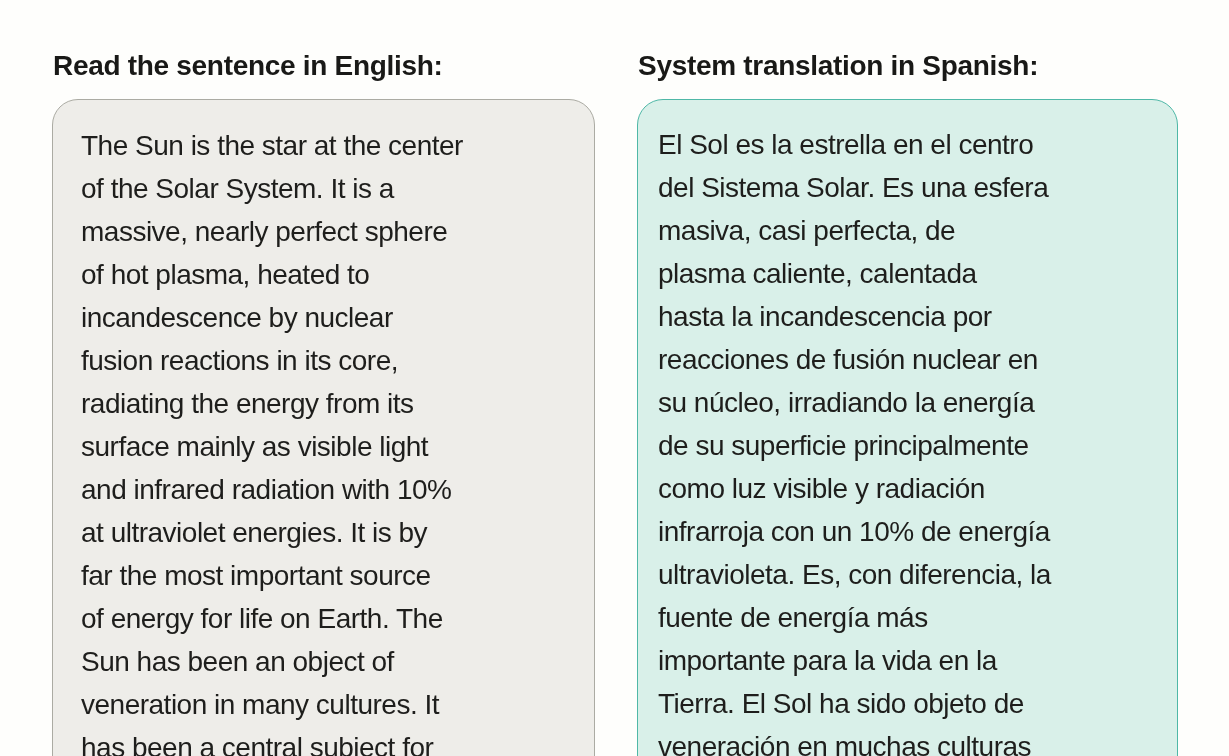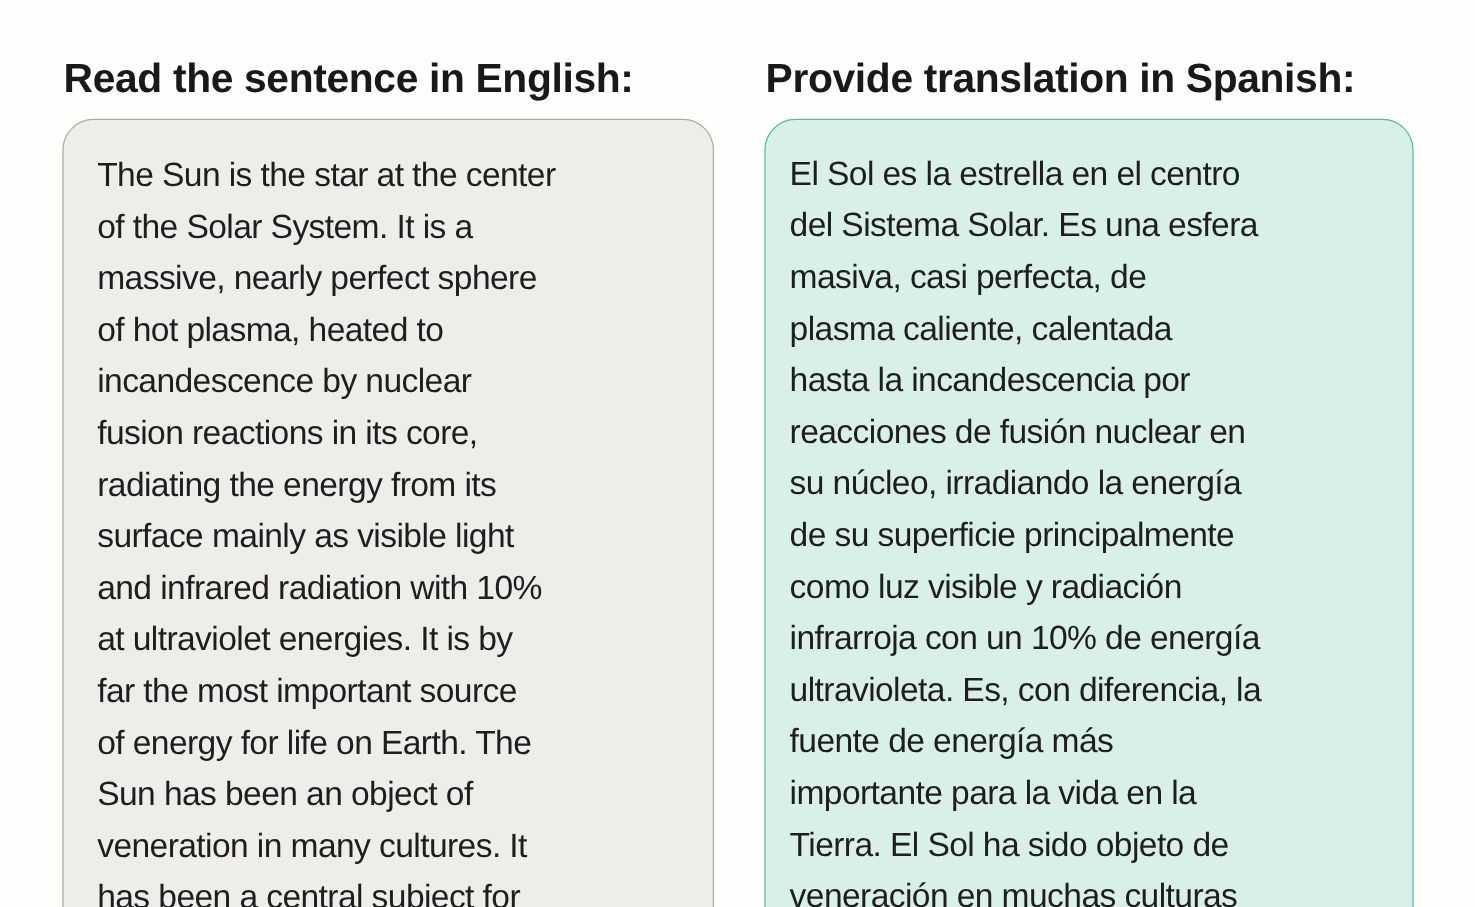--- a/index.html
+++ b/index.html
@@ -14,21 +14,21 @@
   .columns {
     display: flex;
     gap: 42px;
     padding: 46px 51px 0 52px;
     box-sizing: border-box;
   }
   .panel { display: flex; flex-direction: column; }
   .panel-en { width: 543px; }
   .panel-es { width: 541px; }
   .panel-heading {
-    font-size: 34px;
+    font-size: 28px;
     font-weight: 700;
     letter-spacing: -0.3px;
     color: #191917;
     margin: 0 0 13px 1px;
     line-height: 40px;
     white-space: nowrap;
   }
   .text-box {
     box-sizing: border-box;
     border-radius: 26px;
@@ -73,21 +73,21 @@
 at ultraviolet energies. It is by
 far the most important source
 of energy for life on Earth. The
 Sun has been an object of
 veneration in many cultures. It
 has been a central subject for</div>
     </div>
   </div>
 
   <div class="panel panel-es">
-    <h1 class="panel-heading">Provide translation in Spanish:</h1>
+    <h1 class="panel-heading">System translation in Spanish:</h1>
     <div class="text-box es">
       <div class="panel-text">El Sol es la estrella en el centro
 del Sistema Solar. Es una esfera
 masiva, casi perfecta, de
 plasma caliente, calentada
 hasta la incandescencia por
 reacciones de fusión nuclear en
 su núcleo, irradiando la energía
 de su superficie principalmente
 como luz visible y radiación

